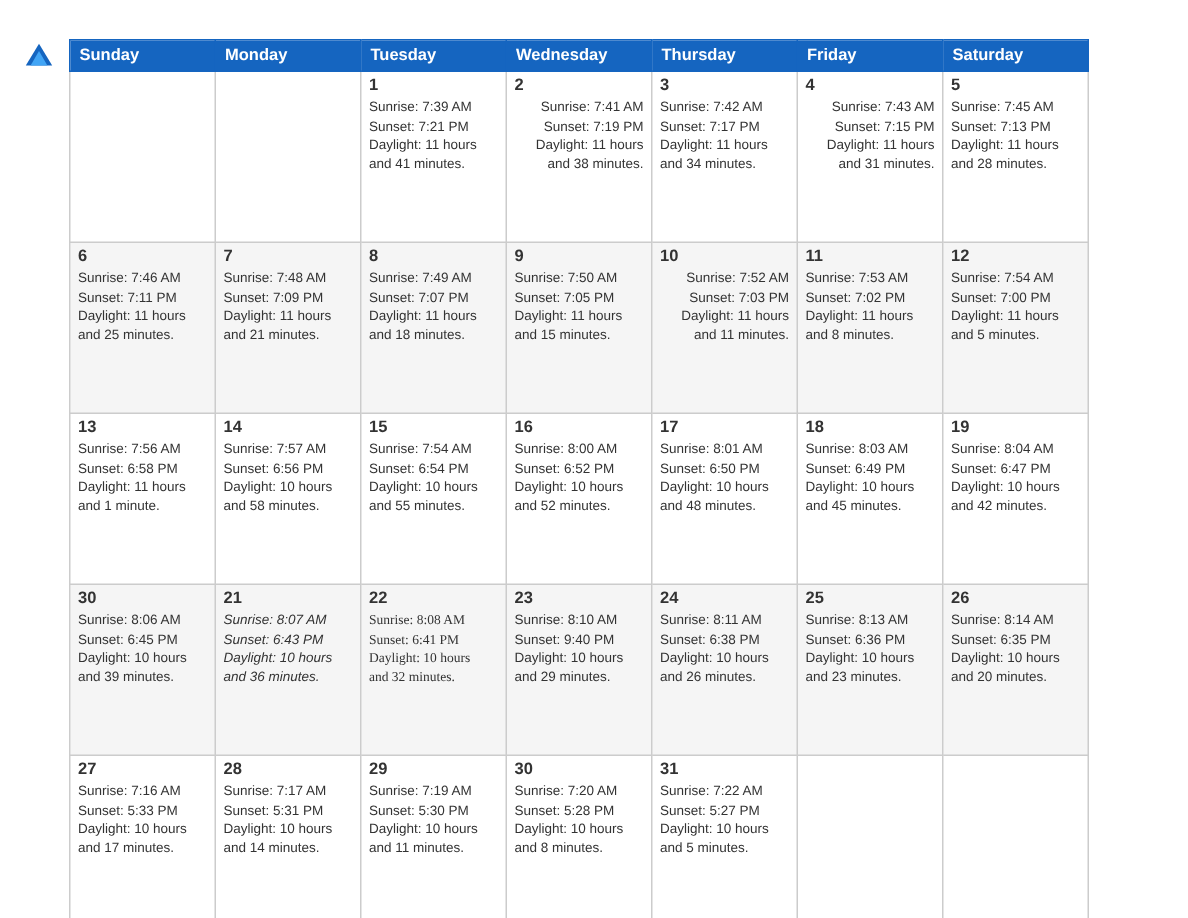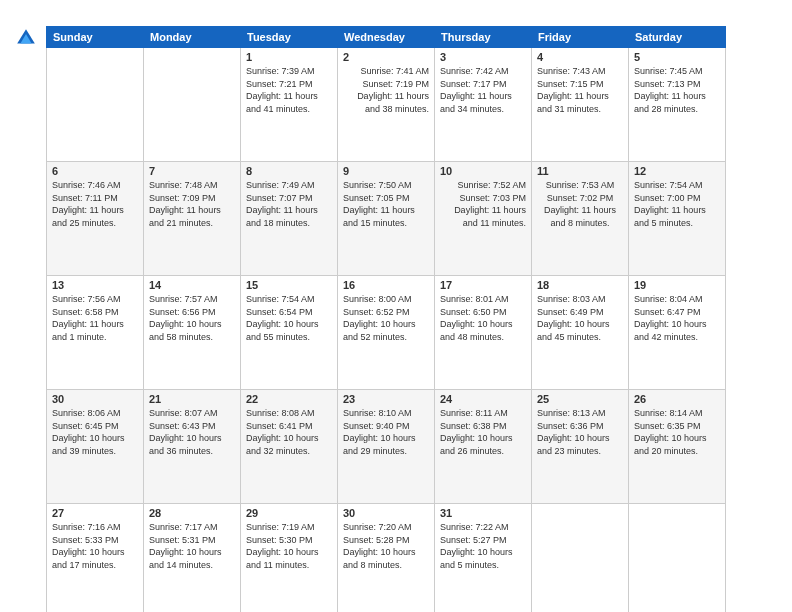--- a/index.html
+++ b/index.html
@@ -150,21 +150,21 @@
           </td>
           <td>
             <span class="day-num">3</span>
             <div class="day-info" style="white-space: pre-line;">Sunrise: 7:42 AM
 Sunset: 7:17 PM
 Daylight: 11 hours
 and 34 minutes.</div>
           </td>
           <td>
             <span class="day-num">4</span>
-            <div class="day-info" style="white-space: pre-line;">Sunrise: 7:43 AM
+            <div class="day-info" style="white-space: pre-line; text-align: right;">Sunrise: 7:43 AM
 Sunset: 7:15 PM
 Daylight: 11 hours
 and 31 minutes.</div>
           </td>
           <td>
             <span class="day-num">5</span>
             <div class="day-info" style="white-space: pre-line;">Sunrise: 7:45 AM
 Sunset: 7:13 PM
 Daylight: 11 hours
 and 28 minutes.</div>
@@ -201,21 +201,21 @@
           </td>
           <td>
             <span class="day-num">10</span>
             <div class="day-info" style="white-space: pre-line; text-align: right;">Sunrise: 7:52 AM
 Sunset: 7:03 PM
 Daylight: 11 hours
 and 11 minutes.</div>
           </td>
           <td>
             <span class="day-num">11</span>
-            <div class="day-info" style="white-space: pre-line; text-align: center;">Sunrise: 7:53 AM
+            <div class="day-info" style="white-space: pre-line;">Sunrise: 7:53 AM
 Sunset: 7:02 PM
 Daylight: 11 hours
 and 8 minutes.</div>
           </td>
           <td>
             <span class="day-num">12</span>
             <div class="day-info" style="white-space: pre-line;">Sunrise: 7:54 AM
 Sunset: 7:00 PM
 Daylight: 11 hours
 and 5 minutes.</div>
@@ -275,28 +275,28 @@
         <tr>
           <td>
             <span class="day-num">30</span>
             <div class="day-info" style="white-space: pre-line;">Sunrise: 8:06 AM
 Sunset: 6:45 PM
 Daylight: 10 hours
 and 39 minutes.</div>
           </td>
           <td>
             <span class="day-num">21</span>
-            <div class="day-info" style="white-space: pre-line;">Sunrise: 8:07 AM
+            <div class="day-info" style="white-space: pre-line; font-style: italic;">Sunrise: 8:07 AM
 Sunset: 6:43 PM
 Daylight: 10 hours
 and 36 minutes.</div>
           </td>
           <td>
             <span class="day-num">22</span>
-            <div class="day-info" style="white-space: pre-line;">Sunrise: 8:08 AM
+            <div class="day-info" style="white-space: pre-line; font-family: Liberation Serif, serif;">Sunrise: 8:08 AM
 Sunset: 6:41 PM
 Daylight: 10 hours
 and 32 minutes.</div>
           </td>
           <td>
             <span class="day-num">23</span>
             <div class="day-info" style="white-space: pre-line;">Sunrise: 8:10 AM
 Sunset: 9:40 PM
 Daylight: 10 hours
 and 29 minutes.</div>

